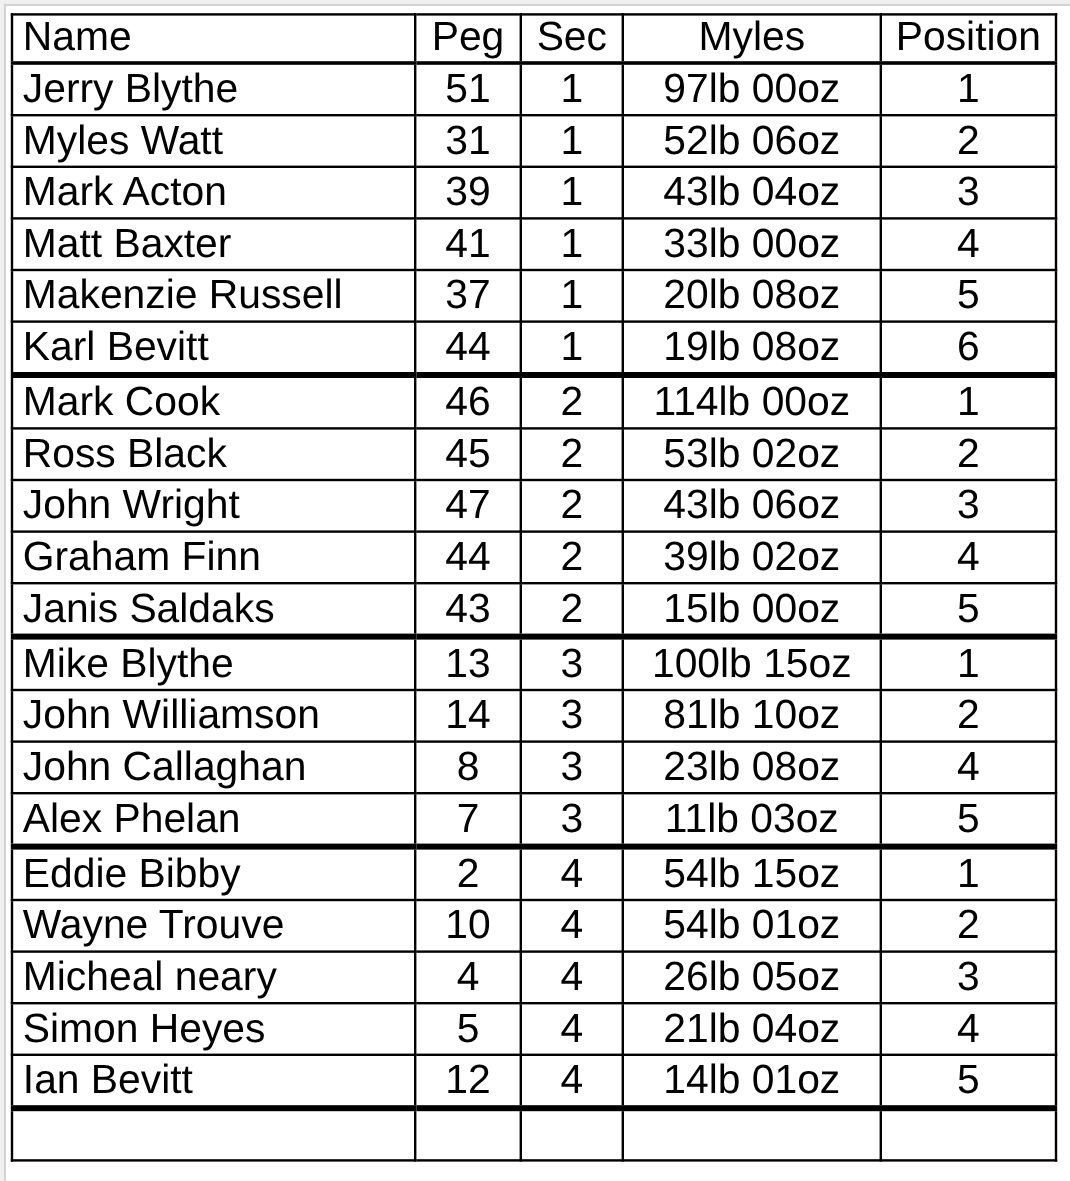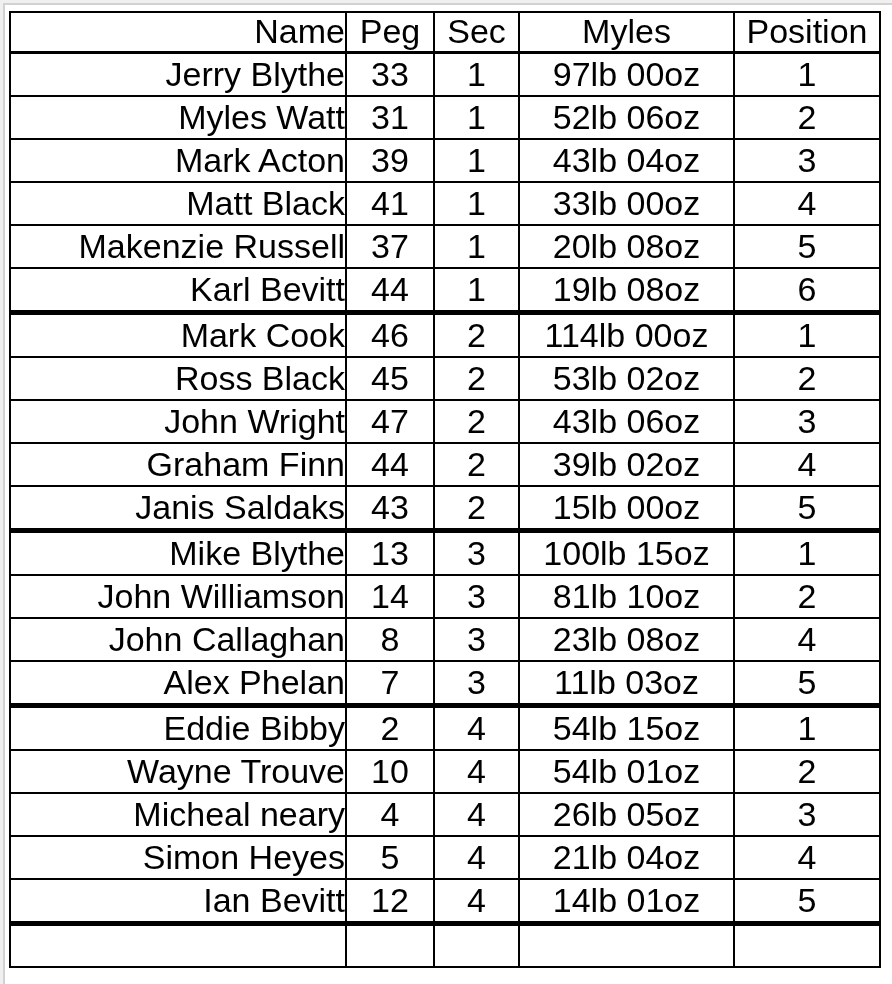--- a/index.html
+++ b/index.html
@@ -48,21 +48,21 @@
     line-height: 1.05;
     padding: 0;
     text-align: center;
     vertical-align: middle;
     white-space: nowrap;
     overflow: hidden;
   }
   thead th { height: 38px; border-bottom-width: 3px; }
   tbody td { height: 41px; }
   th.cell-name, td.cell-name {
-    text-align: right;
+    text-align: left;
     padding-left: 8px;
   }
   tr.thick-bottom td { border-bottom-width: 5px; }
   tbody.partial td { height: 40px; }
 </style>
 </head>
 <body>
 
 <div class="frame-line-top"></div>
 <div class="frame-line-left"></div>
@@ -80,41 +80,41 @@
       <th class="cell-name">Name</th>
       <th class="cell-peg">Peg</th>
       <th class="cell-sec">Sec</th>
       <th class="cell-weight">Myles</th>
       <th class="cell-position">Position</th>
     </tr>
   </thead>
   <tbody>
       <tr>
     <td class="cell-name">Jerry Blythe</td>
-    <td class="cell-peg">33</td>
+    <td class="cell-peg">51</td>
     <td class="cell-sec">1</td>
     <td class="cell-weight">97lb 00oz</td>
     <td class="cell-position">1</td>
   </tr>
       <tr>
     <td class="cell-name">Myles Watt</td>
     <td class="cell-peg">31</td>
     <td class="cell-sec">1</td>
     <td class="cell-weight">52lb 06oz</td>
     <td class="cell-position">2</td>
   </tr>
       <tr>
     <td class="cell-name">Mark Acton</td>
     <td class="cell-peg">39</td>
     <td class="cell-sec">1</td>
     <td class="cell-weight">43lb 04oz</td>
     <td class="cell-position">3</td>
   </tr>
       <tr>
-    <td class="cell-name">Matt Black</td>
+    <td class="cell-name">Matt Baxter</td>
     <td class="cell-peg">41</td>
     <td class="cell-sec">1</td>
     <td class="cell-weight">33lb 00oz</td>
     <td class="cell-position">4</td>
   </tr>
       <tr>
     <td class="cell-name">Makenzie Russell</td>
     <td class="cell-peg">37</td>
     <td class="cell-sec">1</td>
     <td class="cell-weight">20lb 08oz</td>

